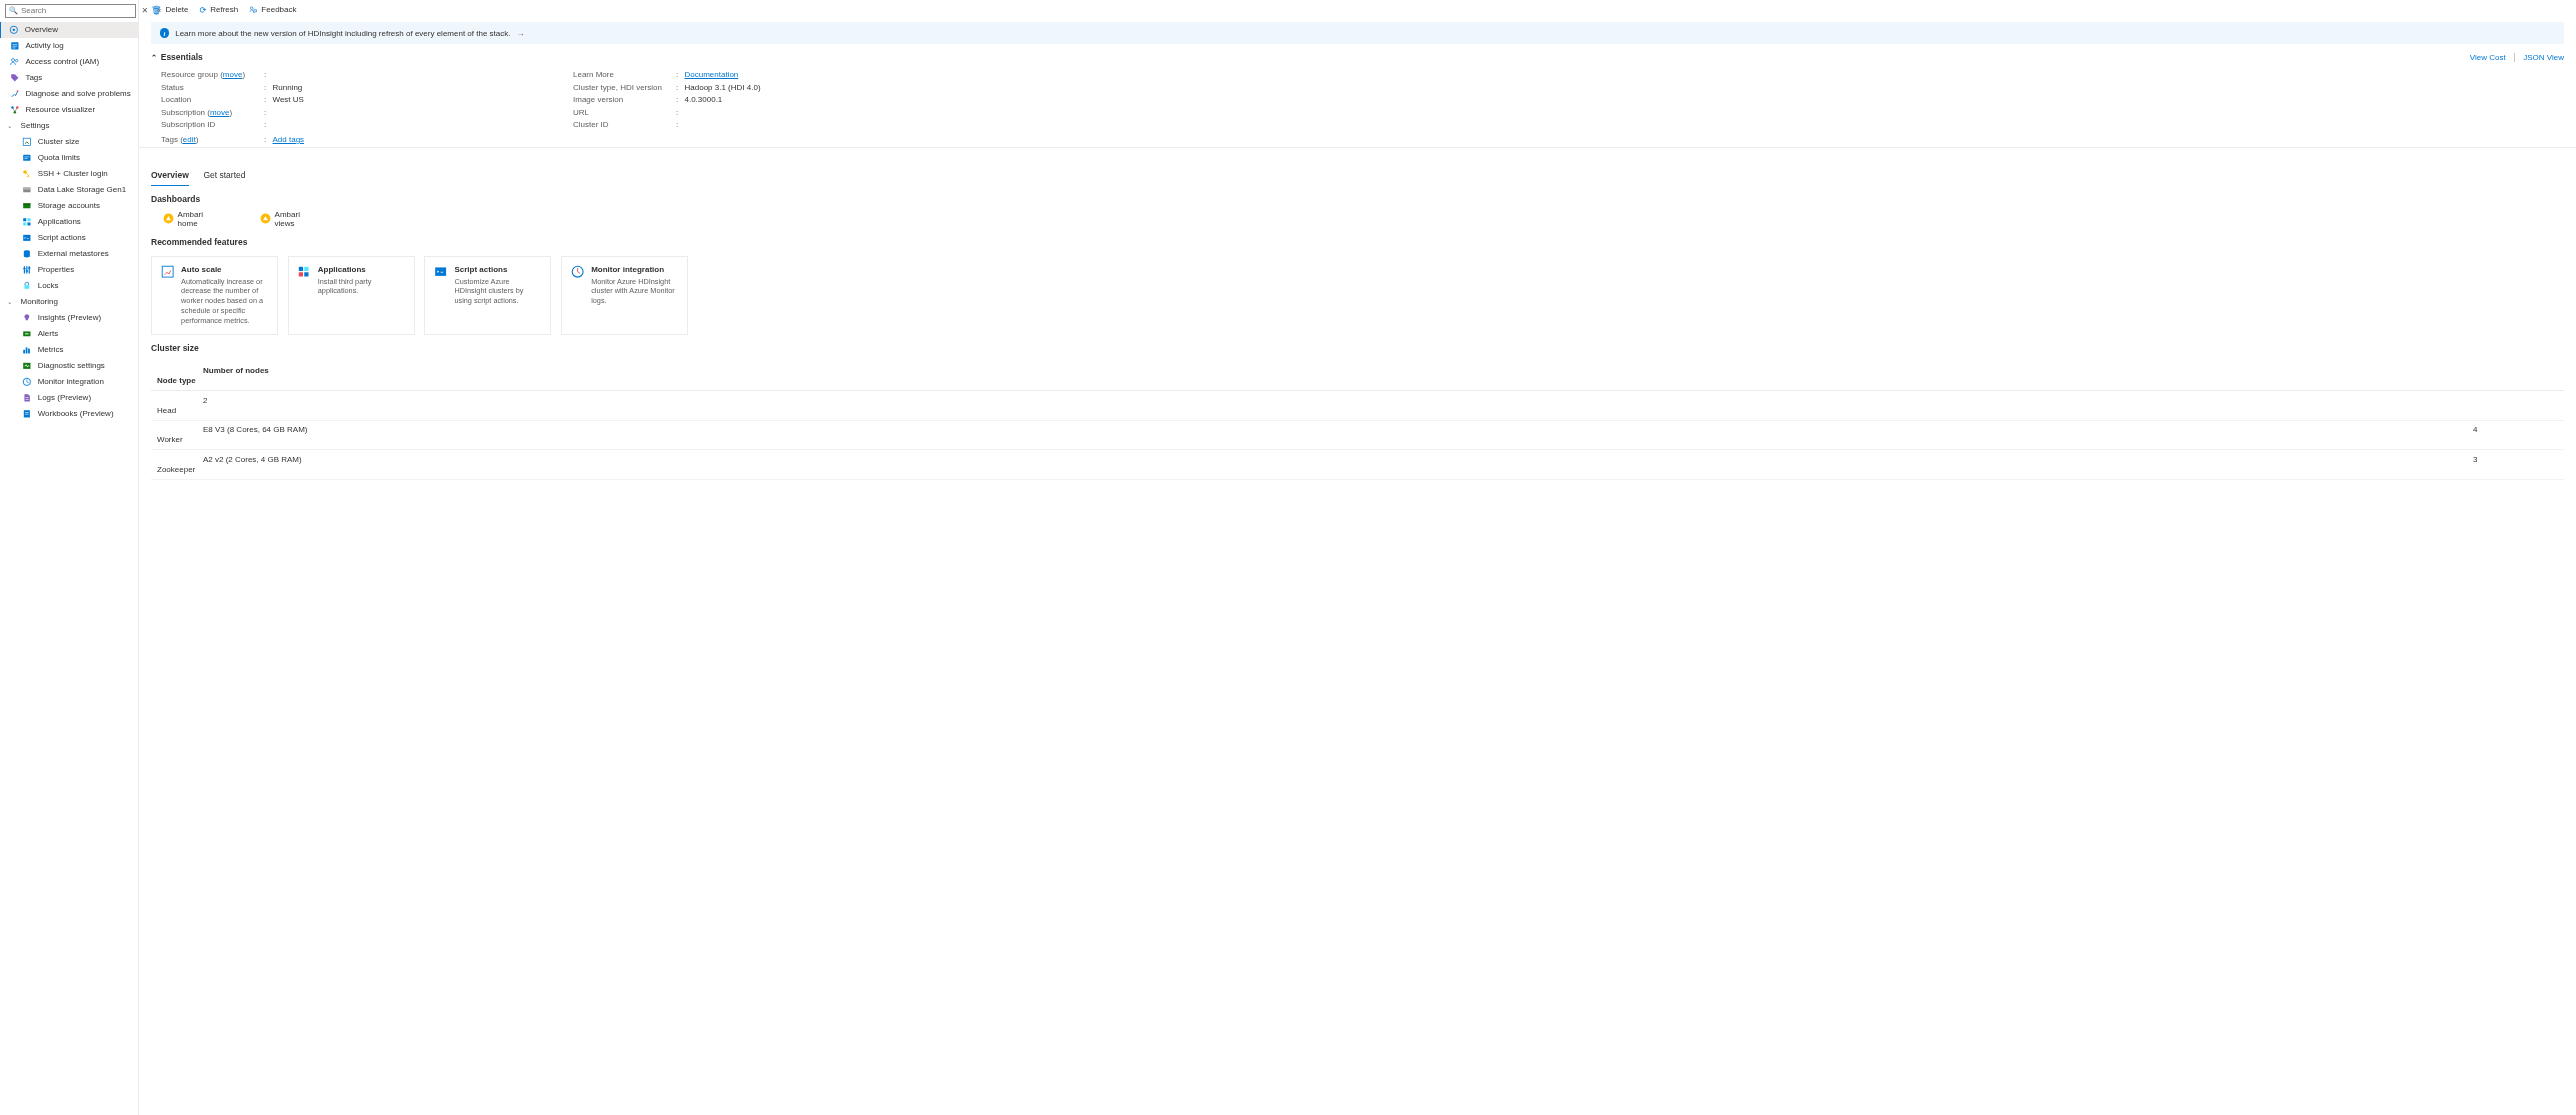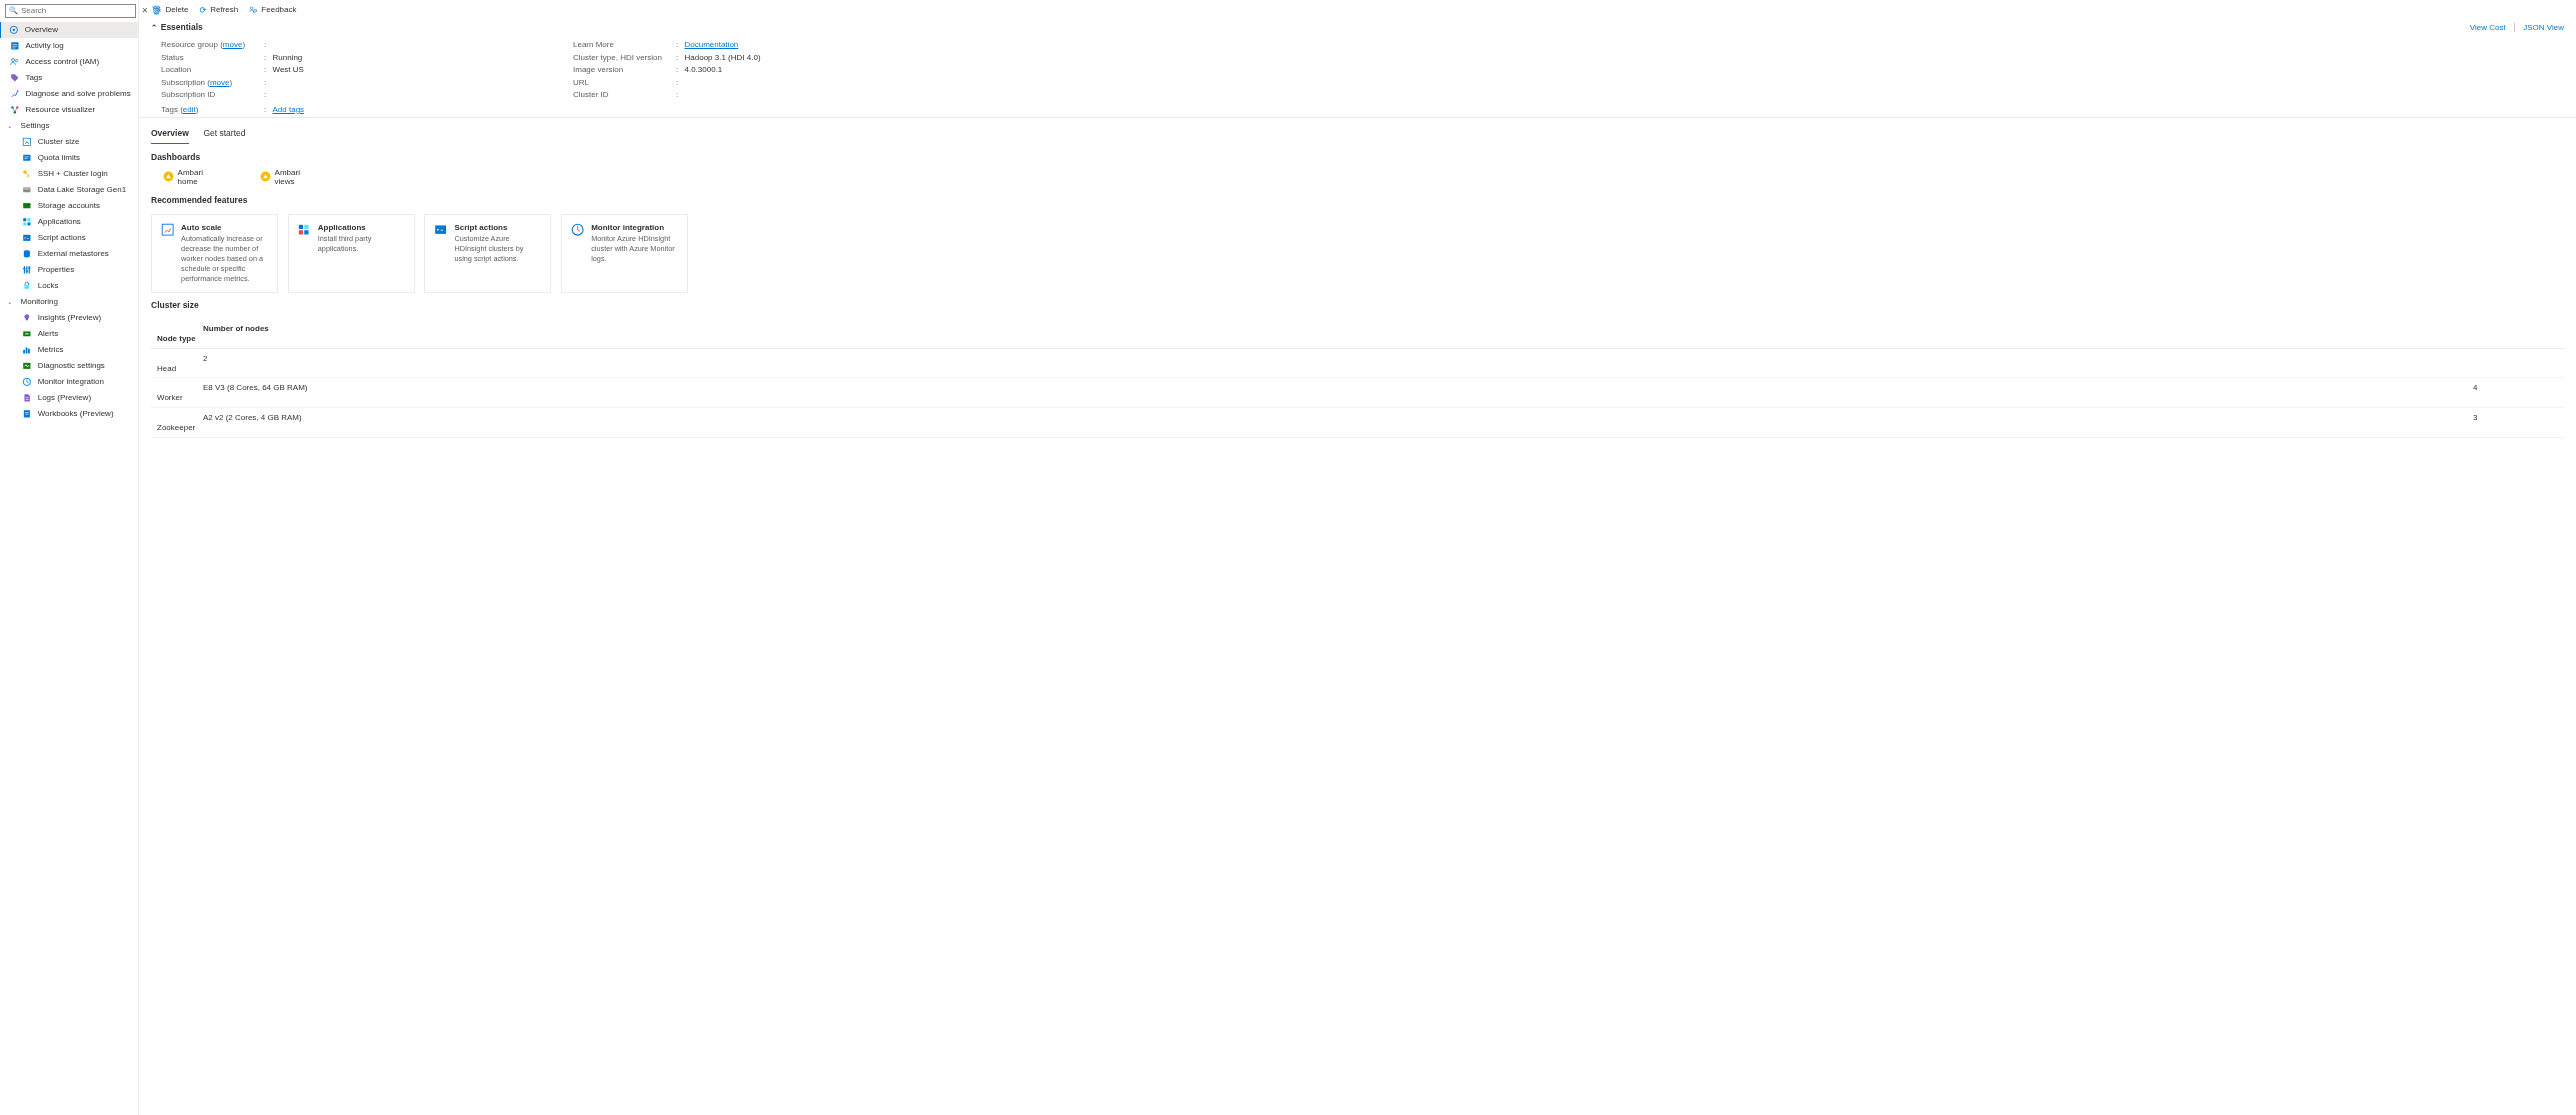--- a/index.html
+++ b/index.html
@@ -32,21 +32,21 @@
 .ess-links { display:flex; gap:8.5px; font-size:8px; }
 .ess-links span { color:#0078d4; cursor:pointer; }
 .ess-links .divider { width:0.6px; background:#c8c6c4; }
 .essentials-grid { display: flex; padding: 3.6px 12px 0 22px; gap: 24px; font-size: 8px; }
 .ess-col { flex:1; max-width: 388px;}
 .ess-item { display: flex; padding: 1.8px 0; }
 .ess-label { width: 103px; color: #605e5c; }
 .ess-sep { width: 8.5px; color:#605e5c; }
 .ess-val { flex:1; }
 .ess-val a, .ess-label a { color: #0078d4; text-decoration: underline; cursor:pointer; }
-.tags-row { display:flex; padding: 3.6px 12px 3.6px 22px; font-size:8px; border-bottom:0.6px solid #edebe9; margin-bottom:4px;}
+.tags-row { display:flex; padding: 3.6px 12px 3.6px 22px; font-size:8px; border-bottom:0.6px solid #edebe9; margin-bottom:16px;}
 .tabs { display:flex; gap:14.6px; padding: 6px 12px 0 12px; border-bottom: none;}
 .tab { padding-bottom:4.9px; font-size:8.5px; cursor:pointer; color:#323130; }
 .tab.active { font-weight:600; border-bottom:1.8px solid #0078d4; }
 .section { padding: 7.3px 12px 2.4px 12px; }
 .section h3 { font-size:8.5px; font-weight:600; margin-bottom:6px; }
 .dashboards { display:flex; gap:36px; padding-left:12px; }
 .dash-item { display:flex; flex-direction:row; align-items:center; gap:3.6px; cursor:pointer; font-size:8px; width:61px;}
 .dash-icon { width:11px; height:11px; }
 .feature-cards { display:flex; gap:9.7px; padding: 0 12px; }
 .card { border:0.6px solid #edebe9; padding:8.5px; width:127px; display:flex; gap:7.3px; cursor:pointer; align-items:flex-start;justify-content:space-between;}
@@ -319,20 +319,25 @@
         <span class="ti">
           <svg viewBox="0 0 16 16" width="8.5" height="8.5">
             <circle cx="5" cy="4" r="2.5" fill="none" stroke="#0078d4" stroke-width="1.2"></circle>
             <path d="M2 11c0-2 1.5-3.5 3-3.5s3 1.5 3 3.5" fill="none" stroke="#0078d4" stroke-width="1.2"></path>
             <path d="M9 7h5v4h-3l-2 2z" fill="none" stroke="#0078d4" stroke-width="1.2"></path>
           </svg>
         </span>
         <span>Feedback</span>
       </div>
   </div>
+  <div class="info-banner">
+    <span class="ii">i</span>
+    <span>Learn more about the new version of HDInsight including refresh of every element of the stack.</span>
+    <span class="arrow">→</span>
+  </div>
   <div class="essentials-row">
     <div class="essentials-toggle">
       <span class="chev">⌃</span>
       <span>Essentials</span>
     </div>
     <div class="ess-links">
       <span>View Cost</span>
       <span class="divider"></span>
       <span>JSON View</span>
     </div>

